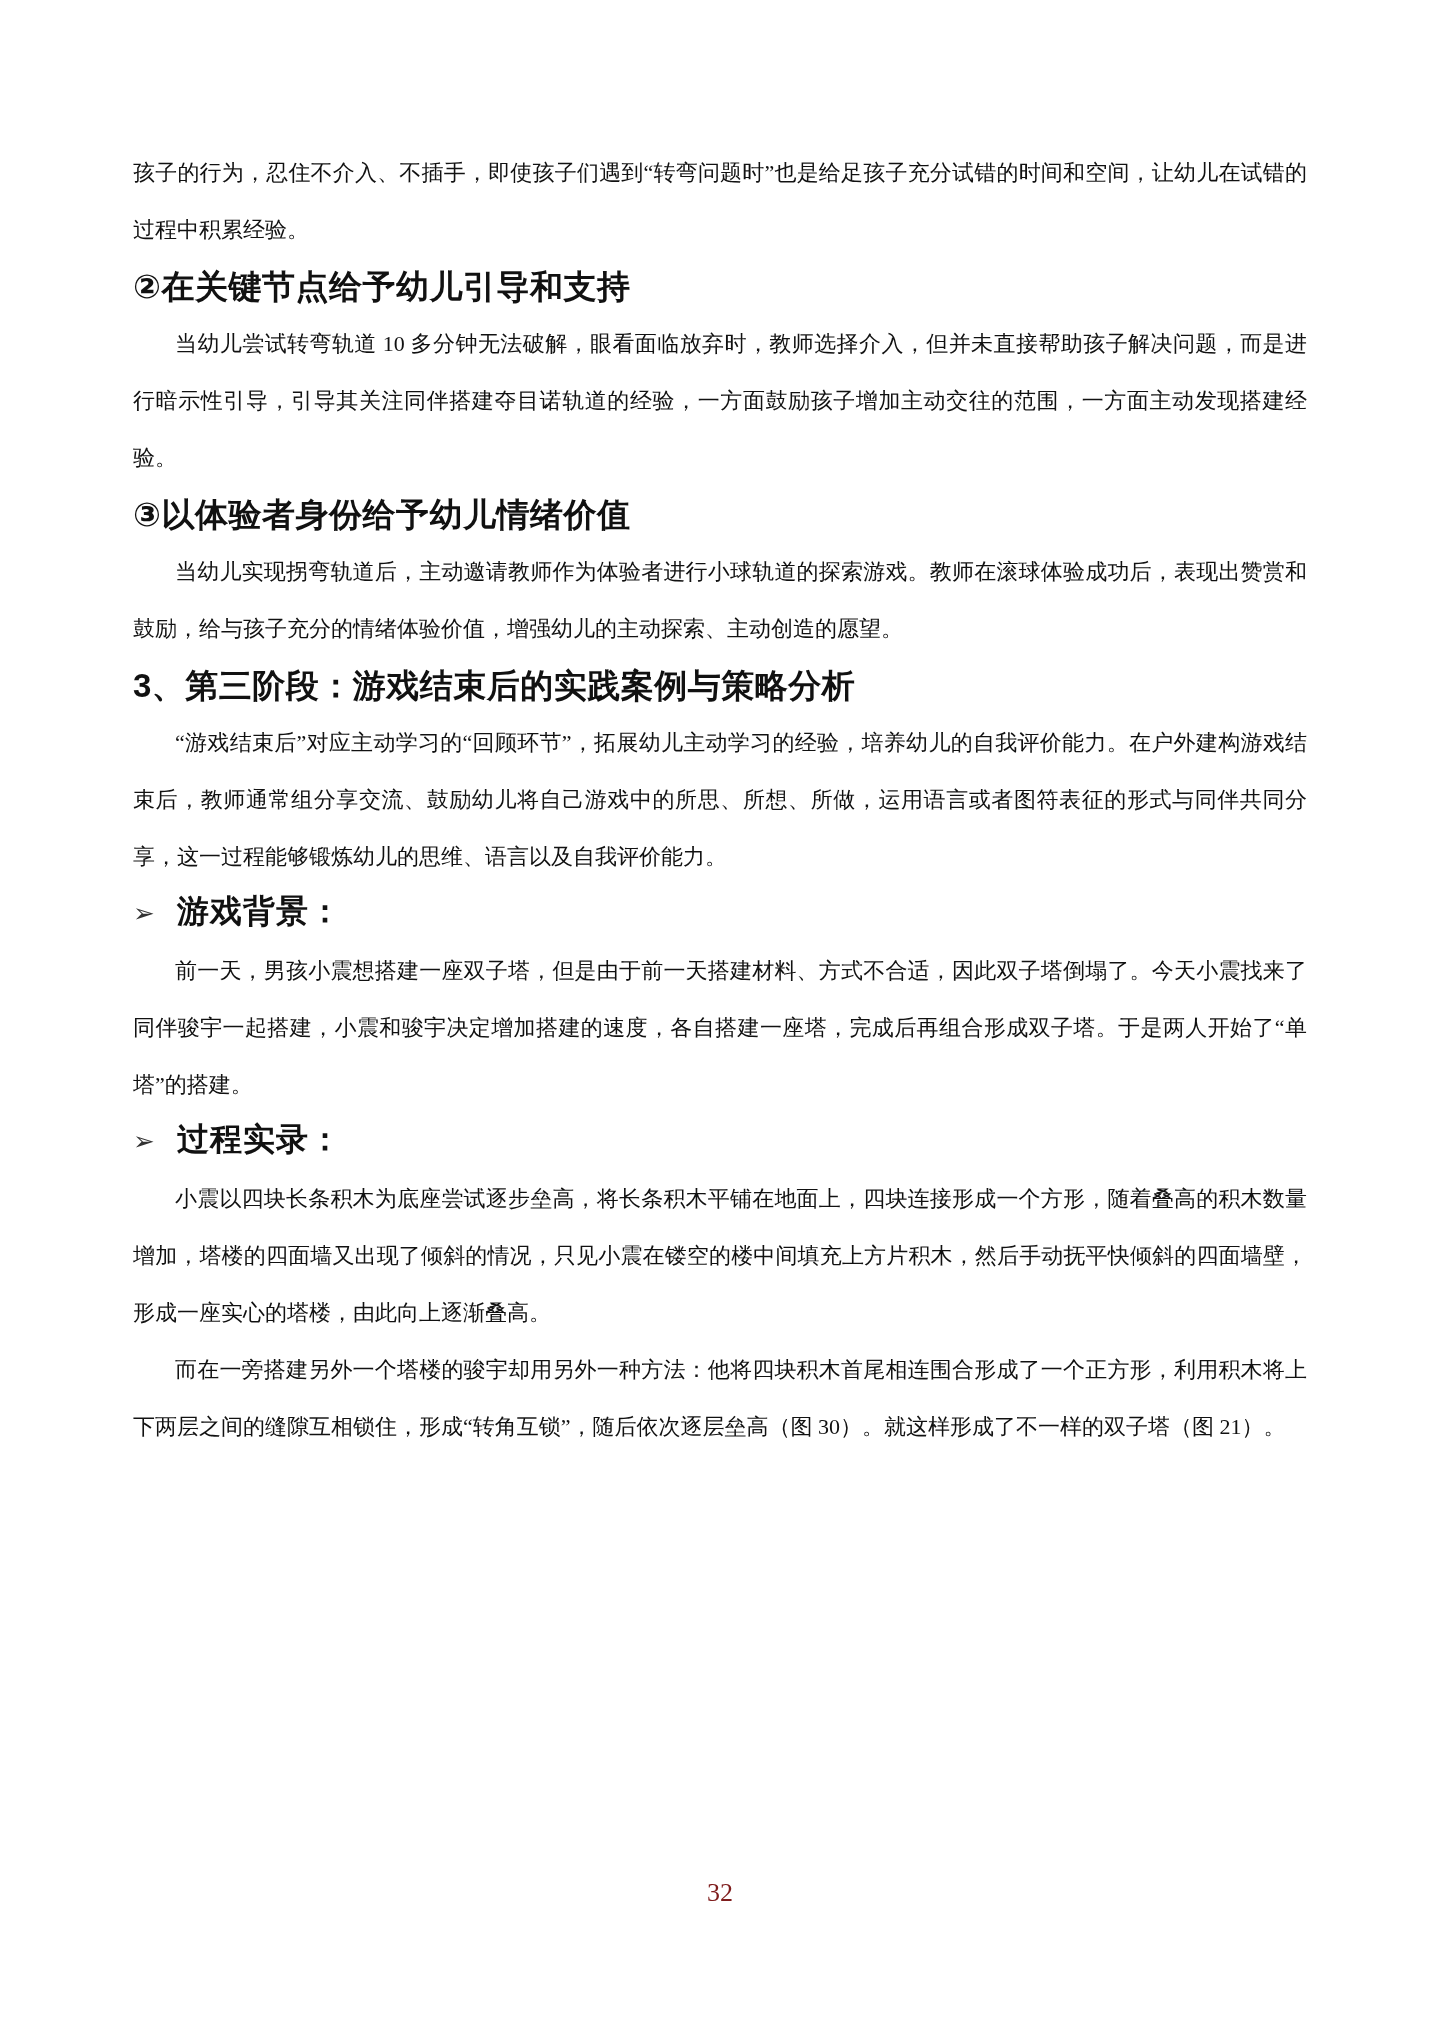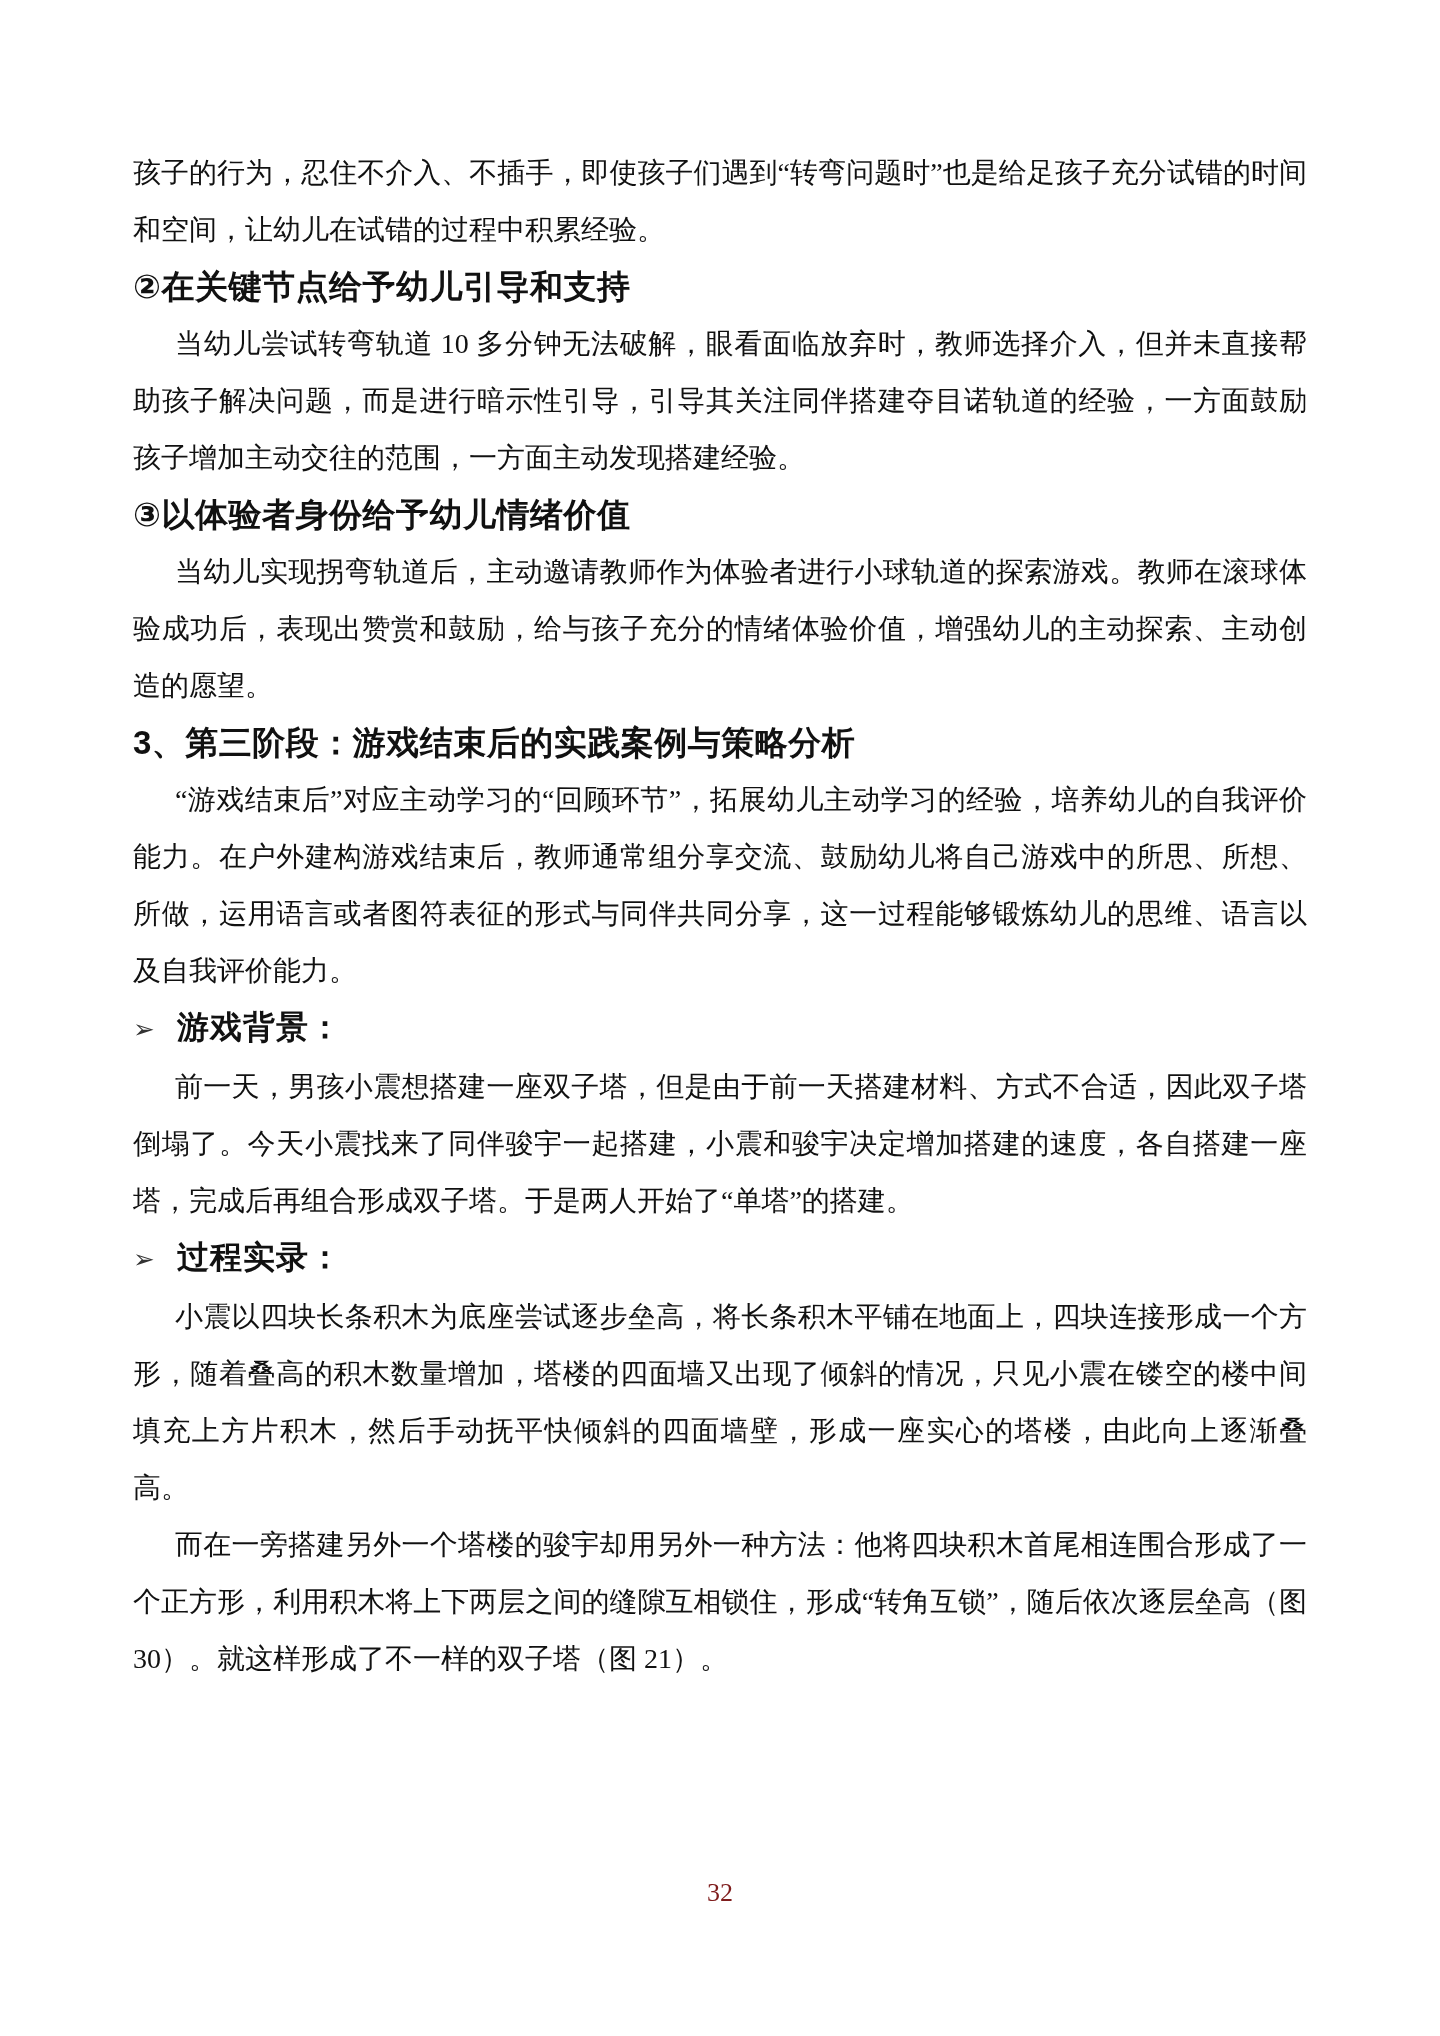--- a/index.html
+++ b/index.html
@@ -13,21 +13,21 @@
     overflow: hidden;
   }
   .page-body {
     position: absolute;
     left: 133px;
     top: 144px;
     width: 1174px;
   }
   .body-para {
     margin: 0;
-    font-size: 28px;
+    font-size: 22px;
     line-height: 57px;
     text-align: justify;
     text-justify: inter-ideograph;
     word-break: break-all;
   }
   .ind { text-indent: 42px; }
   .heading {
     margin: 0;
     font-size: 33px;
     line-height: 57px;
@@ -44,21 +44,21 @@
   }
   .bullet-marker {
     font-family: "DejaVu Sans", sans-serif;
     font-size: 26px;
     color: #333333;
     width: 44px;
     flex: 0 0 44px;
   }
   .bullet-label {
     font-weight: 700;
-    font-family: Liberation Serif, serif;
+    font-family: Liberation Mono, monospace;
     letter-spacing: 1px;
   }
   .page-number {
     position: absolute;
     left: 0;
     right: 0;
     top: 1878px;
     text-align: center;
     font-size: 26px;
     line-height: 30px;

